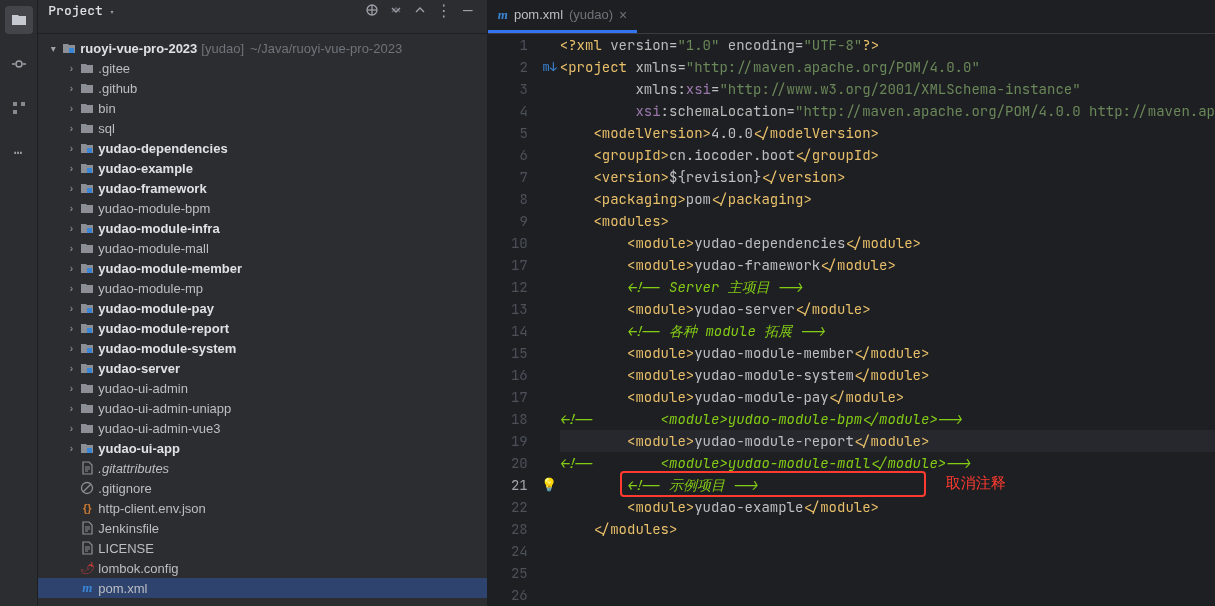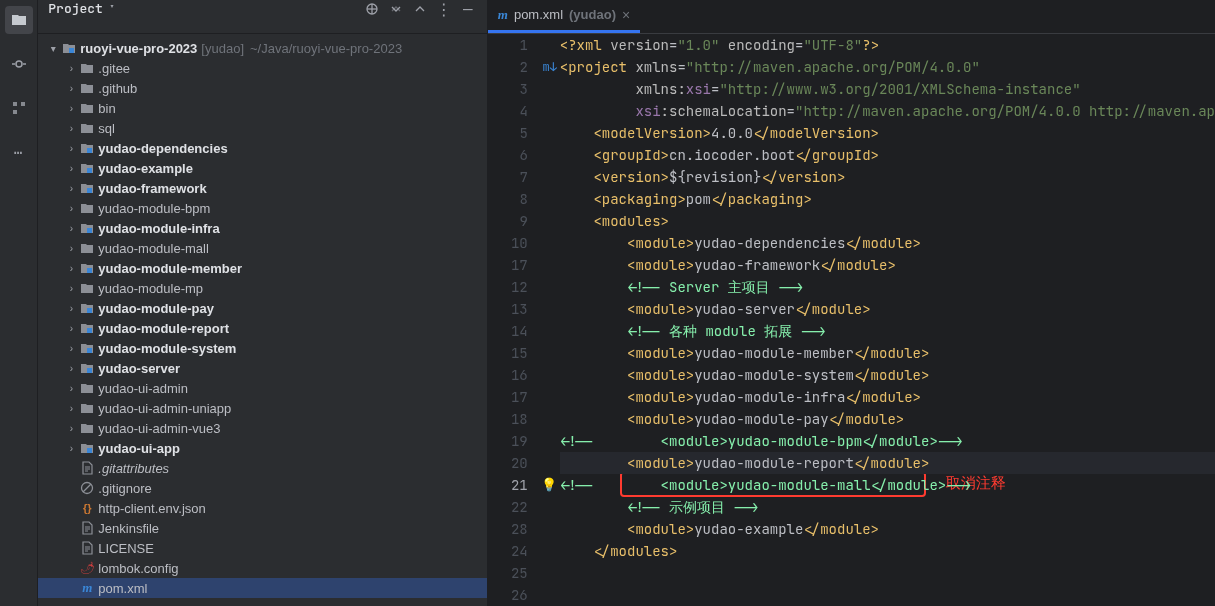--- a/index.html
+++ b/index.html
@@ -34,22 +34,22 @@
   .project-panel {
     width: 470px;
     background: #2b2d30;
     display: flex;
     flex-direction: column;
     border-right: 1px solid #1e1f22;
   }
   .project-header {
     height: 34px;
     display: flex;
-    align-items: flex-start;
-    padding: 0 10px;
+    align-items: flex-end;
+    padding: 14px 10px;
     gap: 6px;
     border-bottom: 1px solid #1e1f22;
     color: #dfe1e5;
   }
   .project-header .title { font-weight: 500; font-size: 13px; }
   .project-header .spacer { flex: 1; }
   .project-header .tool-icon { width: 18px; height: 18px; display:flex; align-items:center; justify-content:center; color:#9da0a8; }
 
   .tree {
     flex: 1;
@@ -100,21 +100,21 @@
     align-items: center;
     padding: 0 10px;
     gap: 6px;
     color: #bcbec4;
     border-bottom: 3px solid transparent;
     font-family: -apple-system, sans-serif;
     font-size: 13px;
   }
   .tab.active { border-bottom-color: #3574f0; }
   .tab .close { color:#6f737a; font-size:14px; }
-  .tab .hint { color:#6f737a;font-weight:bold; }
+  .tab .hint { color:#6f737a; }
 
   .code-wrap {
     flex:1;
     display:flex;
     overflow:hidden;
     font-size: 14px;
     line-height: 22px;
   }
   .gutter {
     width: 52px;
@@ -135,21 +135,21 @@
   .code-line {
     height:22px;
     white-space: pre;
     position: relative;
   }
   .code-line.current { background:#26282e; } 
   .t-el { color:#e8bf6a; }
   .t-attr { color:#bababa; }
   .t-str { color:#6a8759; }
   .t-txt { color:#bcbec4; }
-  .t-comment { color:#86efac; }
+  .t-comment { color:#84cc16;font-style:italic; }
   .t-punc { color:#bcbec4; }
   .t-ns { color:#9876aa; }
 
   .red-box {
     position:absolute;
     border:2px solid #ff3b30;
     border-radius:4px;
     pointer-events:none;
   }
   .red-label {
@@ -578,21 +578,20 @@
         <div class="code-line">    <span class="t-el">&lt;version&gt;</span><span class="t-txt">${revision}</span><span class="t-el">&lt;/version&gt;</span></div>
         <div class="code-line">    <span class="t-el">&lt;packaging&gt;</span><span class="t-txt">pom</span><span class="t-el">&lt;/packaging&gt;</span></div>
         <div class="code-line">    <span class="t-el">&lt;modules&gt;</span></div>
         <div class="code-line">        <span class="t-el">&lt;module&gt;</span><span class="t-txt">yudao-dependencies</span><span class="t-el">&lt;/module&gt;</span></div>
         <div class="code-line">        <span class="t-el">&lt;module&gt;</span><span class="t-txt">yudao-framework</span><span class="t-el">&lt;/module&gt;</span></div>
         <div class="code-line">        <span class="t-comment">&lt;!-- Server 主项目 --&gt;</span></div>
         <div class="code-line">        <span class="t-el">&lt;module&gt;</span><span class="t-txt">yudao-server</span><span class="t-el">&lt;/module&gt;</span></div>
         <div class="code-line">        <span class="t-comment">&lt;!-- 各种 module 拓展 --&gt;</span></div>
         <div class="code-line">        <span class="t-el">&lt;module&gt;</span><span class="t-txt">yudao-module-member</span><span class="t-el">&lt;/module&gt;</span></div>
         <div class="code-line">        <span class="t-el">&lt;module&gt;</span><span class="t-txt">yudao-module-system</span><span class="t-el">&lt;/module&gt;</span></div>
-        <div class="code-line">        <span class="t-el">&lt;module&gt;</span><span class="t-txt">yudao-module-infra</span><span class="t-el">&lt;/module&gt;</span></div>
         <div class="code-line">        <span class="t-el">&lt;module&gt;</span><span class="t-txt">yudao-module-pay</span><span class="t-el">&lt;/module&gt;</span></div>
         <div class="code-line"><span class="t-comment">&lt;!--        &lt;module&gt;yudao-module-bpm&lt;/module&gt;--&gt;</span></div>
         <div class="code-line current">        <span class="t-el">&lt;module&gt;</span><span class="t-txt">yudao-module-report</span><span class="t-el">&lt;/module&gt;</span></div>
         <div class="code-line"><span class="t-comment">&lt;!--        &lt;module&gt;yudao-module-mall&lt;/module&gt;--&gt;</span></div>
         <div class="code-line">        <span class="t-comment">&lt;!-- 示例项目 --&gt;</span></div>
         <div class="code-line">        <span class="t-el">&lt;module&gt;</span><span class="t-txt">yudao-example</span><span class="t-el">&lt;/module&gt;</span></div>
         <div class="code-line">    <span class="t-el">&lt;/modules&gt;</span></div>
       </div>
   </div>
 </div>

